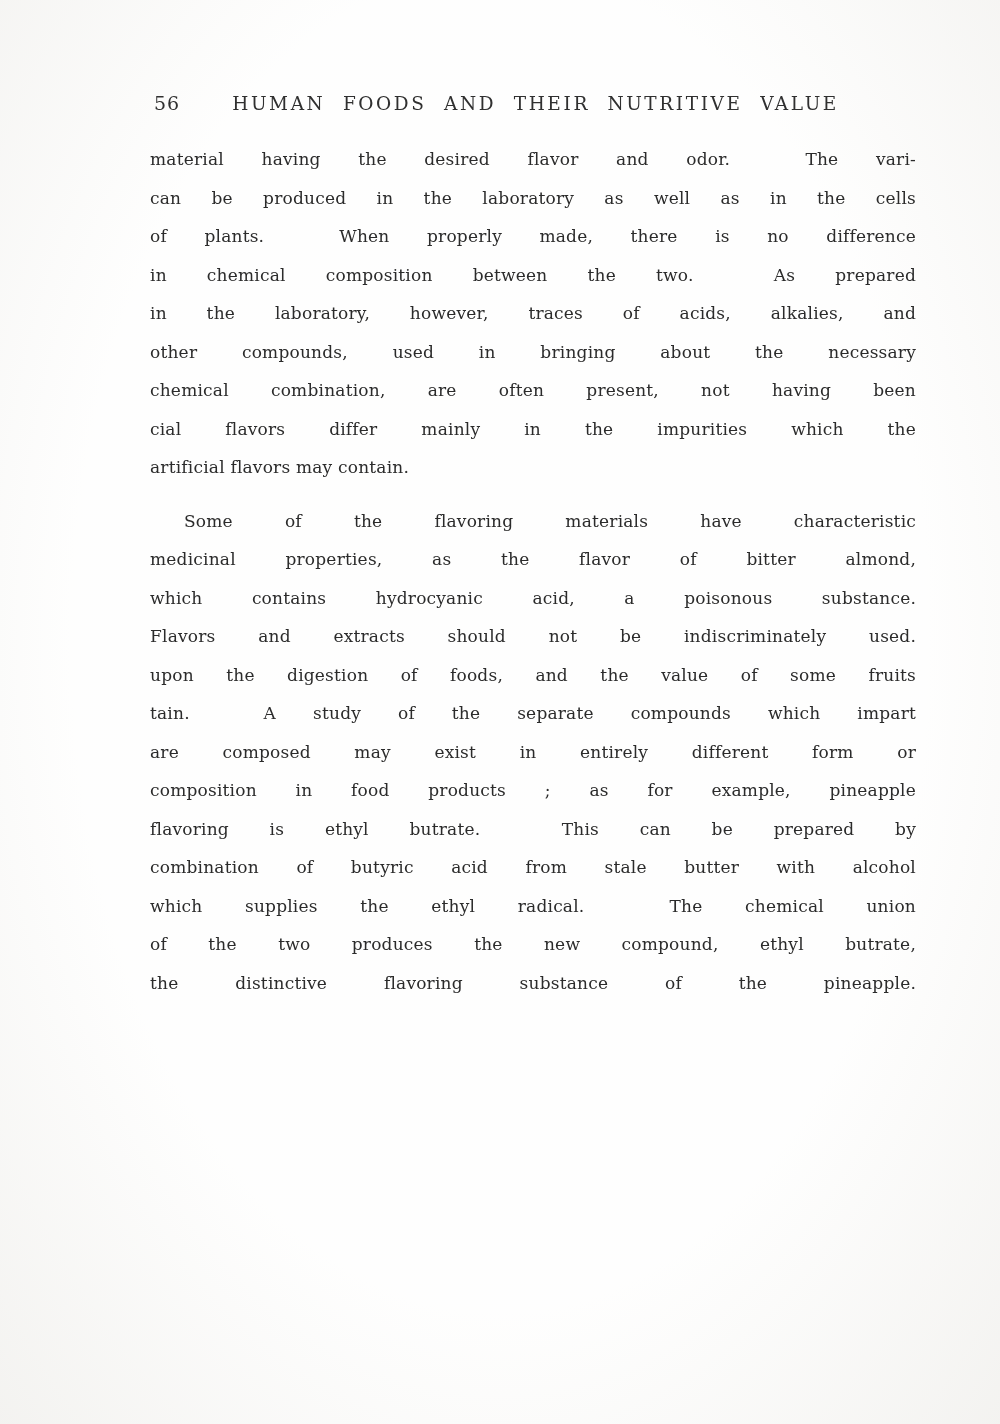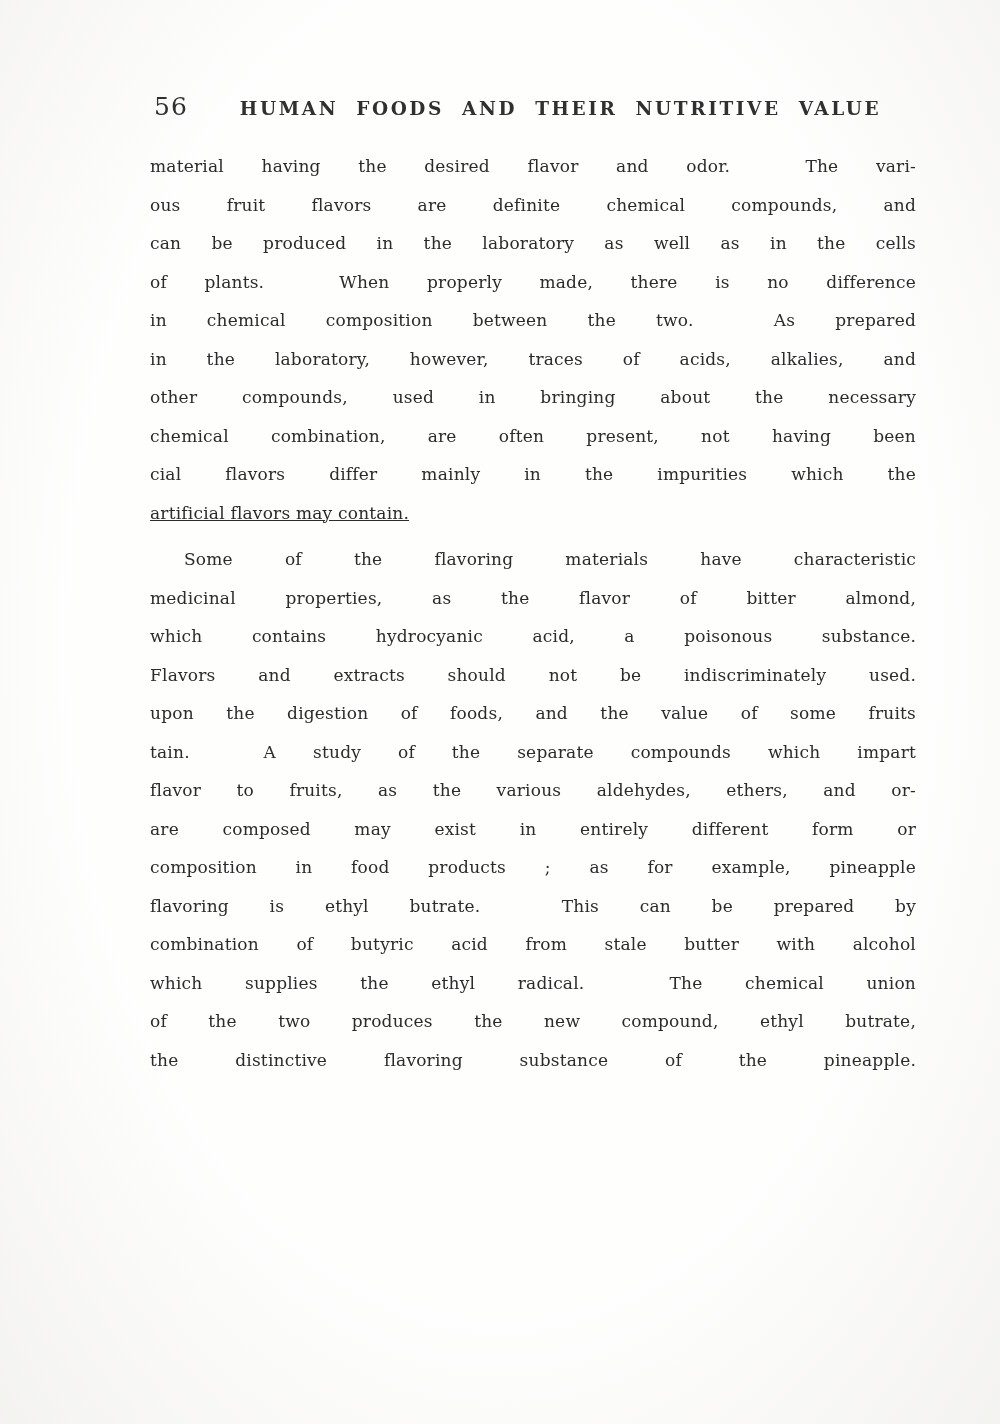--- a/index.html
+++ b/index.html
@@ -25,90 +25,87 @@
     top: 92px;
     width: 766px;
   }
   .running-head {
     display: flex;
     align-items: baseline;
     margin-bottom: 26px;
     padding-left: 4px;
   }
   .page-number {
-    font-size: 25px;
+    font-size: 19px;
     letter-spacing: 1px;
     margin-right: 52px;
     color: #303030;
   }
   .head-title {
     font-size: 18.5px;
     letter-spacing: 2.6px;
     word-spacing: 9px;
     color: #303030;
-    font-weight: 700;
+    font-weight: 400;
   }
   .textblock {
     font-size: 17px;
     line-height: 38.5px;
     letter-spacing: 0.2px;
   }
   .line {
     white-space: pre-wrap;
     text-align: justify;
     text-align-last: justify;
     height: 38.5px;
     overflow: hidden;
   }
   .line.flush-left {
     text-align: left;
     text-align-last: left;
-    text-decoration: underline;
   }
   .line.indent {
     padding-left: 34px;
   }
   .para + .para {
-    margin-top: 8px;
+    margin-top: 15px;
   }
 </style>
 </head>
 <body>
 
 <div class="page">
   <div class="content">
 
     <div class="running-head">
       <span class="page-number">56</span>
       <span class="head-title">HUMAN FOODS AND THEIR NUTRITIVE VALUE</span>
     </div>
 
     <div class="textblock">
 
       <div class="para">
         <div class="line">material having the desired flavor and odor.  The vari-</div>
-        <div class="line">ous fruit flavors are definite chemical compounds, and</div>
         <div class="line">can be produced in the laboratory as well as in the cells</div>
         <div class="line">of plants.  When properly made, there is no difference</div>
         <div class="line">in chemical composition between the two.  As prepared</div>
         <div class="line">in the laboratory, however, traces of acids, alkalies, and</div>
         <div class="line">other compounds, used in bringing about the necessary</div>
         <div class="line">chemical combination, are often present, not having been</div>
         <div class="line">cial flavors differ mainly in the impurities which the</div>
         <div class="line flush-left">artificial flavors may contain.</div>
       </div>
 
       <div class="para">
         <div class="line indent">Some of the flavoring materials have characteristic</div>
         <div class="line">medicinal properties, as the flavor of bitter almond,</div>
         <div class="line">which contains hydrocyanic acid, a poisonous substance.</div>
         <div class="line">Flavors and extracts should not be indiscriminately used.</div>
         <div class="line">upon the digestion of foods, and the value of some fruits</div>
         <div class="line">tain.  A study of the separate compounds which impart</div>
-        <div class="line">flavor to fruits, as the various aldehydes, ethers, and or-</div>
         <div class="line">are composed may exist in entirely different form or</div>
         <div class="line">composition in food products ; as for example, pineapple</div>
         <div class="line">flavoring is ethyl butrate.  This can be prepared by</div>
         <div class="line">combination of butyric acid from stale butter with alcohol</div>
         <div class="line">which supplies the ethyl radical.  The chemical union</div>
         <div class="line">of the two produces the new compound, ethyl butrate,</div>
         <div class="line">the distinctive flavoring substance of the pineapple.</div>
       </div>
 
     </div>

